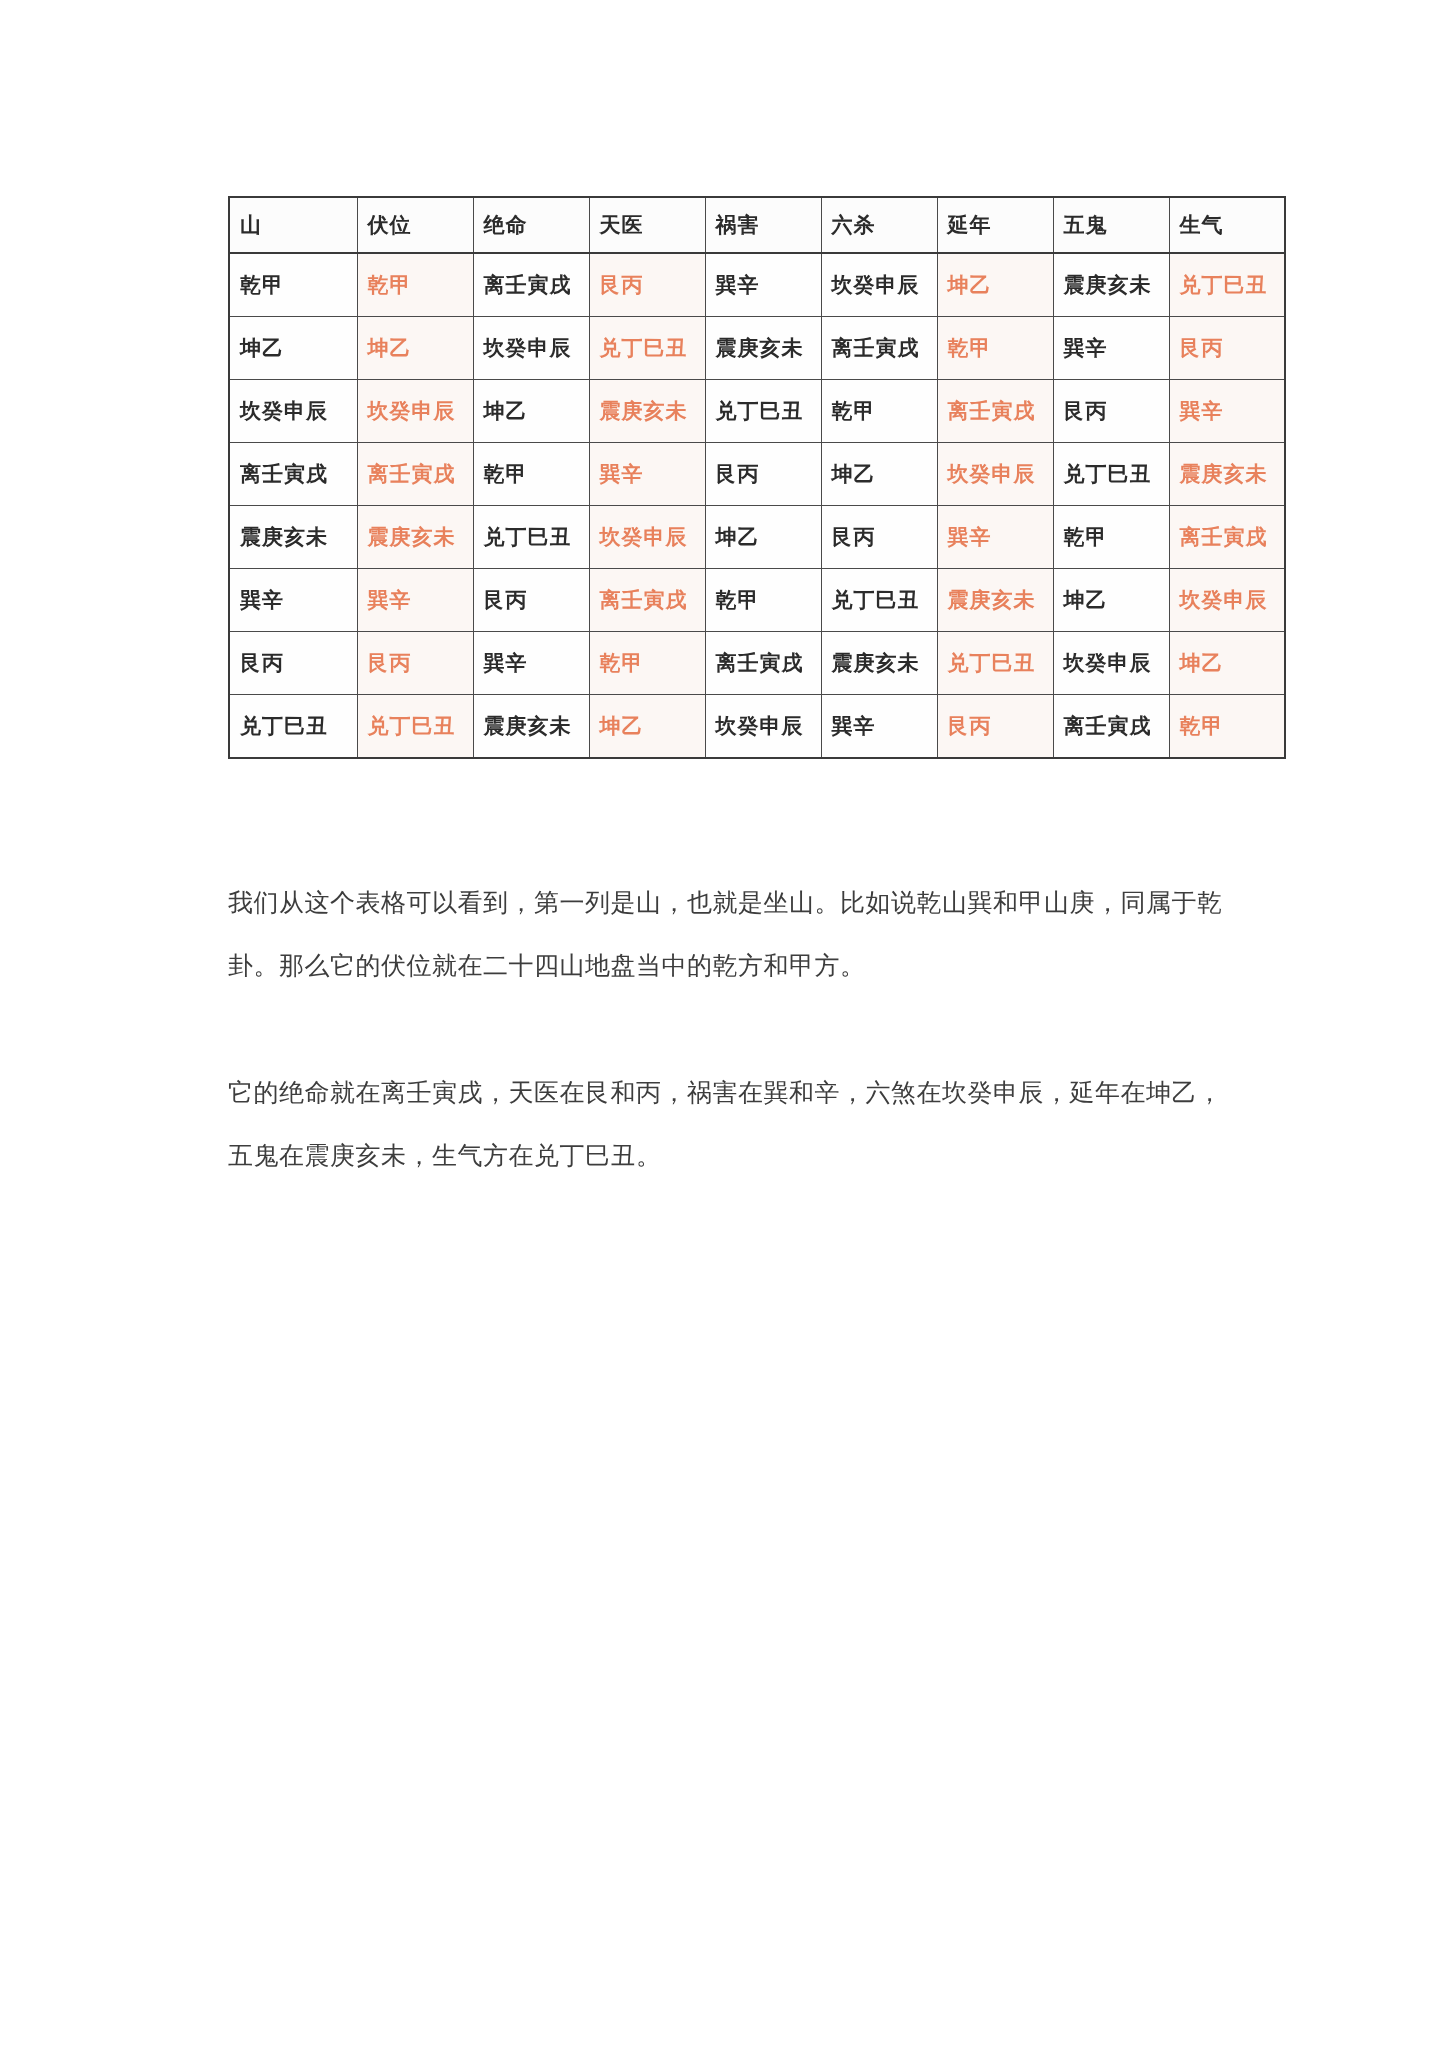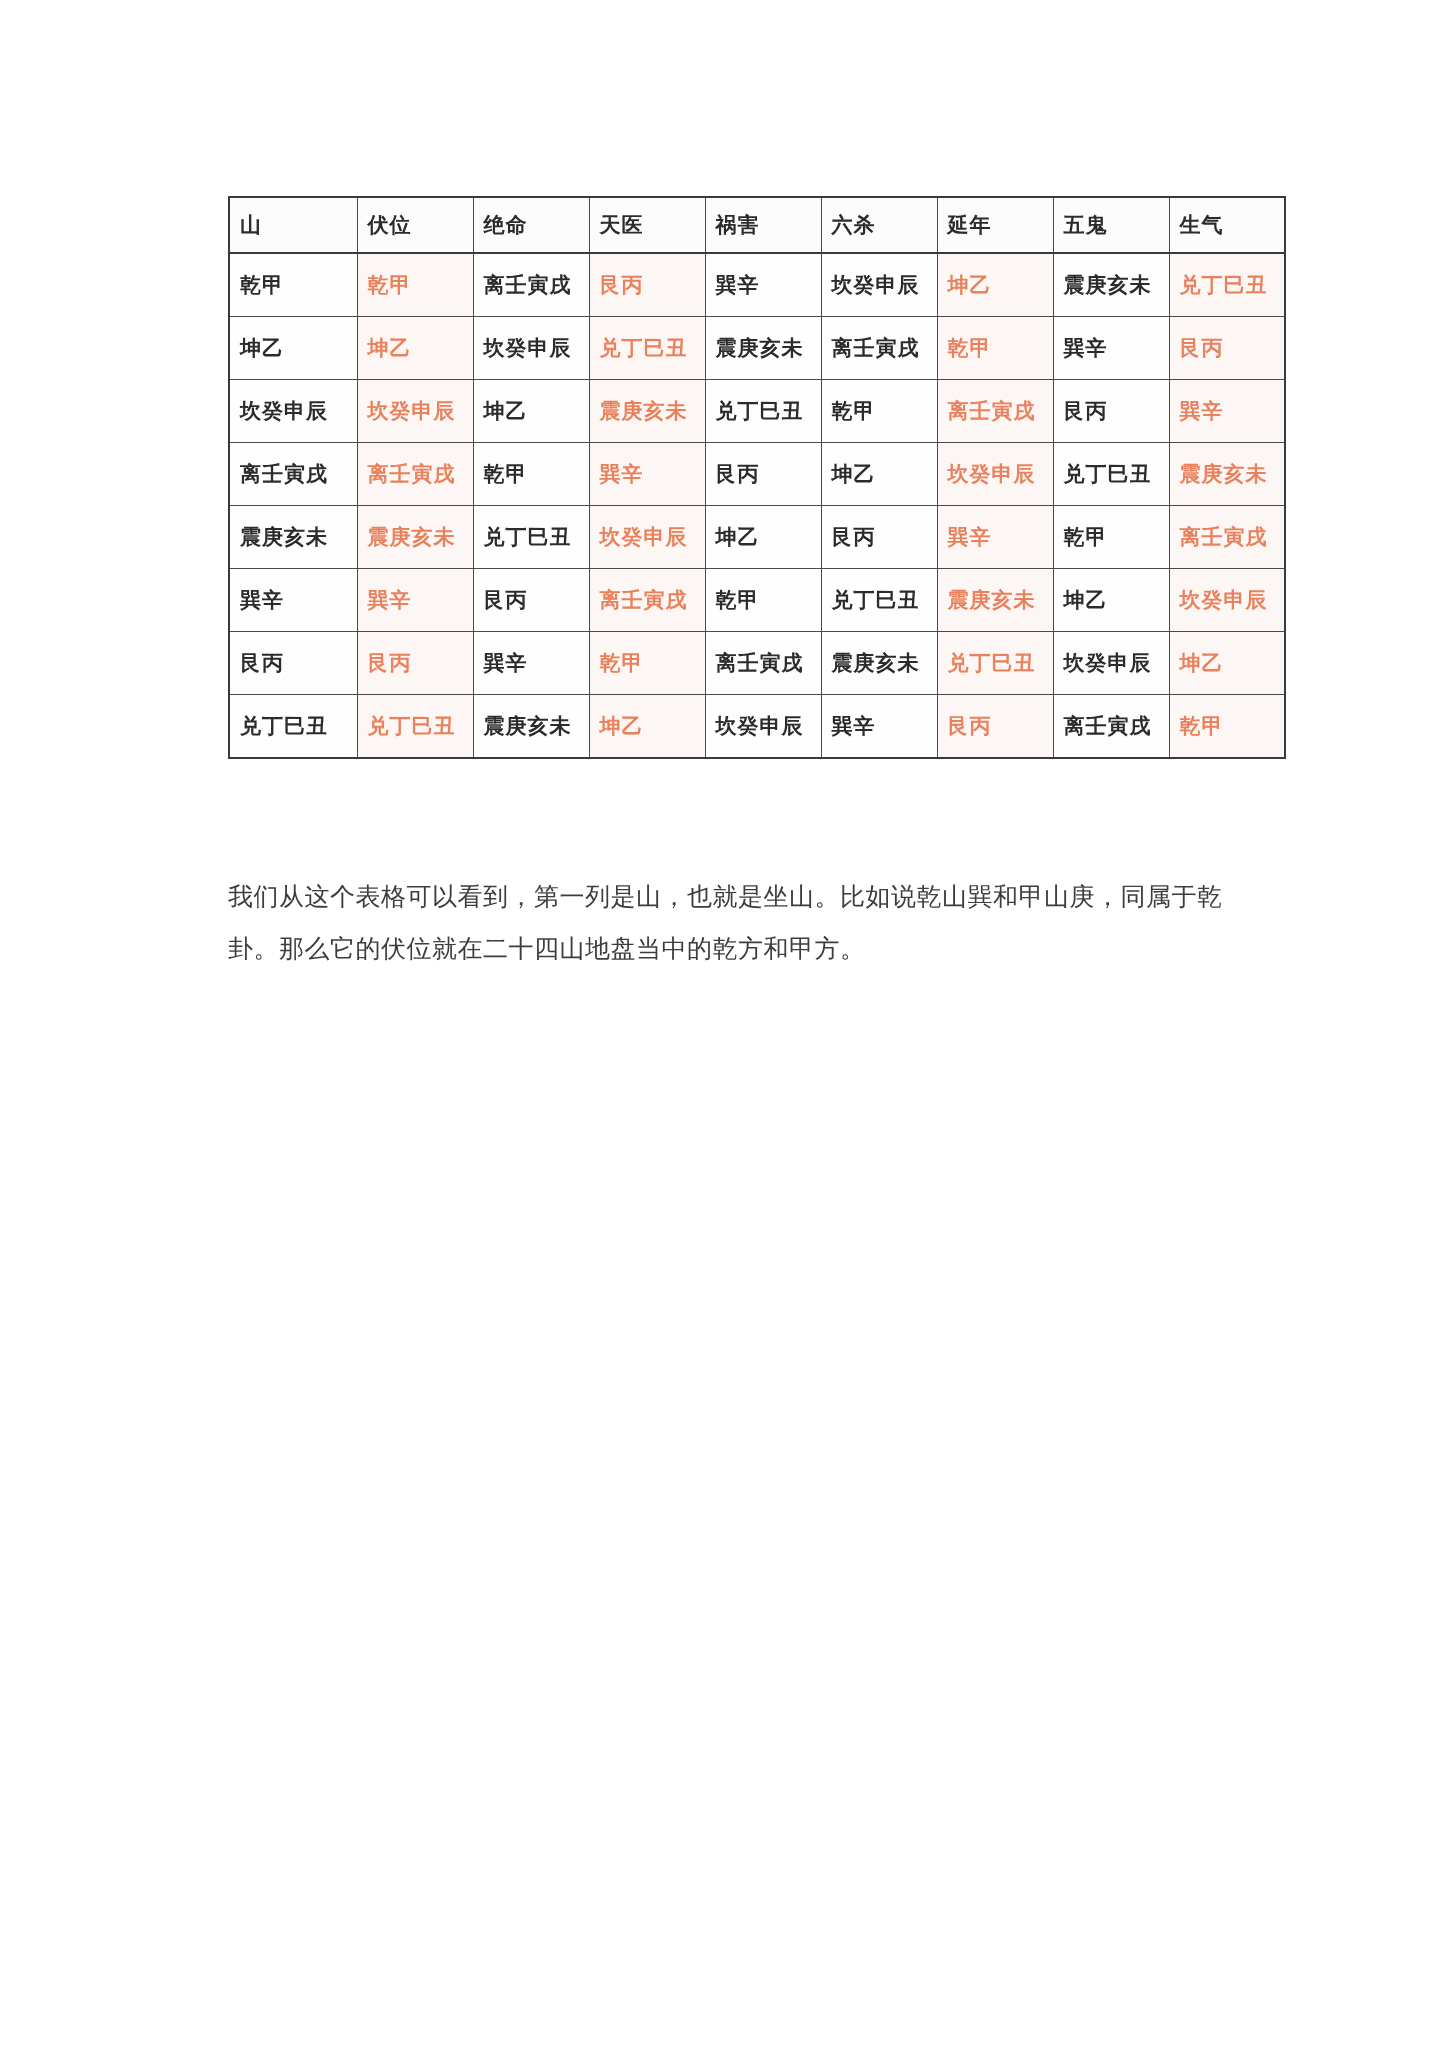--- a/index.html
+++ b/index.html
@@ -66,21 +66,21 @@
   }
   table.bagua tbody tr td.dk {
     color: #2b2b2b;
   }
   col.c0 { width: 128px; }
   col.cn { width: 116px; }
 
   
   .para {
     font-size: 25px;
-    line-height: 52px;
+    line-height: 63px;
     color: #3d3d3d;
     font-family: "DejaVu Sans", "Liberation Sans", sans-serif;
     letter-spacing: 0.5px;
     width: 1010px;
     text-align: left;
     font-weight: 400;
   }
   .para.p1 { margin-top: 112px; }
   .para.p2 { margin-top: 64px; }
   .para.p3 { margin-top: 64px; }
@@ -204,15 +204,16 @@
               <td class="dk">巽辛</td>
               <td class="hl">艮丙</td>
               <td class="dk">离壬寅戌</td>
               <td class="hl">乾甲</td>
             </tr>
           </tbody>
       </table>
     </div>
 
     <p class="para p1">我们从这个表格可以看到，第一列是山，也就是坐山。比如说乾山巽和甲山庚，同属于乾卦。那么它的伏位就在二十四山地盘当中的乾方和甲方。</p>
+    <p class="para p2">它的绝命就在离壬寅戌，天医在艮和丙，祸害在巽和辛，六煞在坎癸申辰，延年在坤乙，五鬼在震庚亥未，生气方在兑丁巳丑。</p>
 
   </div>
 </div>
 
 </body></html>

